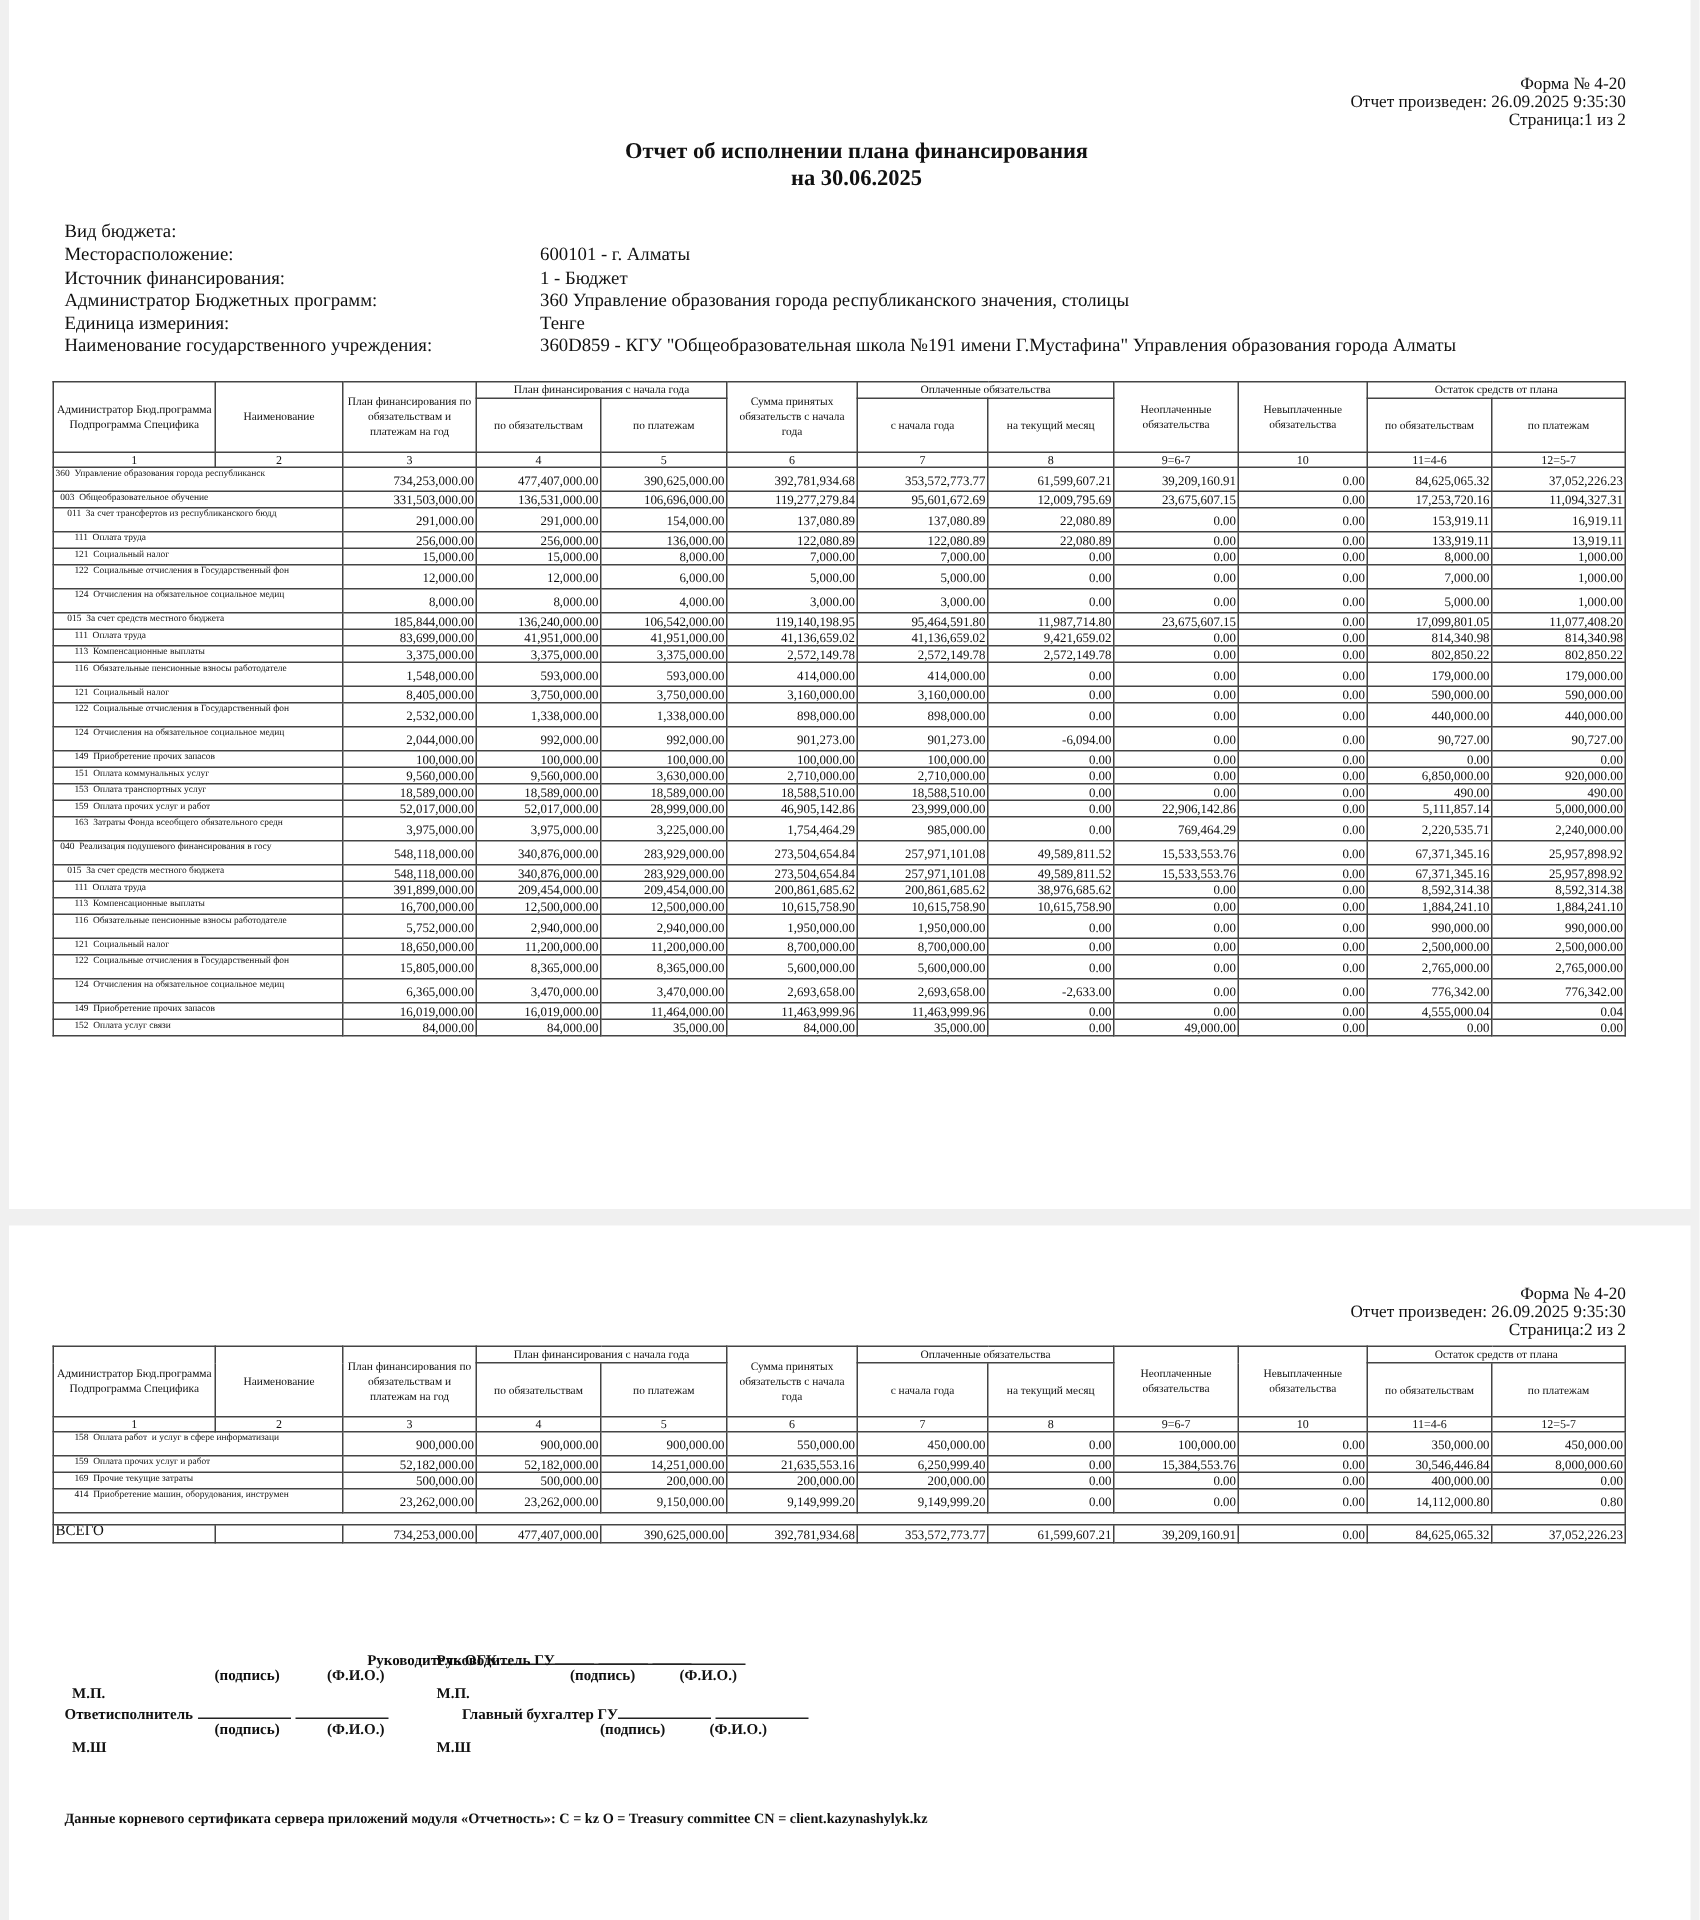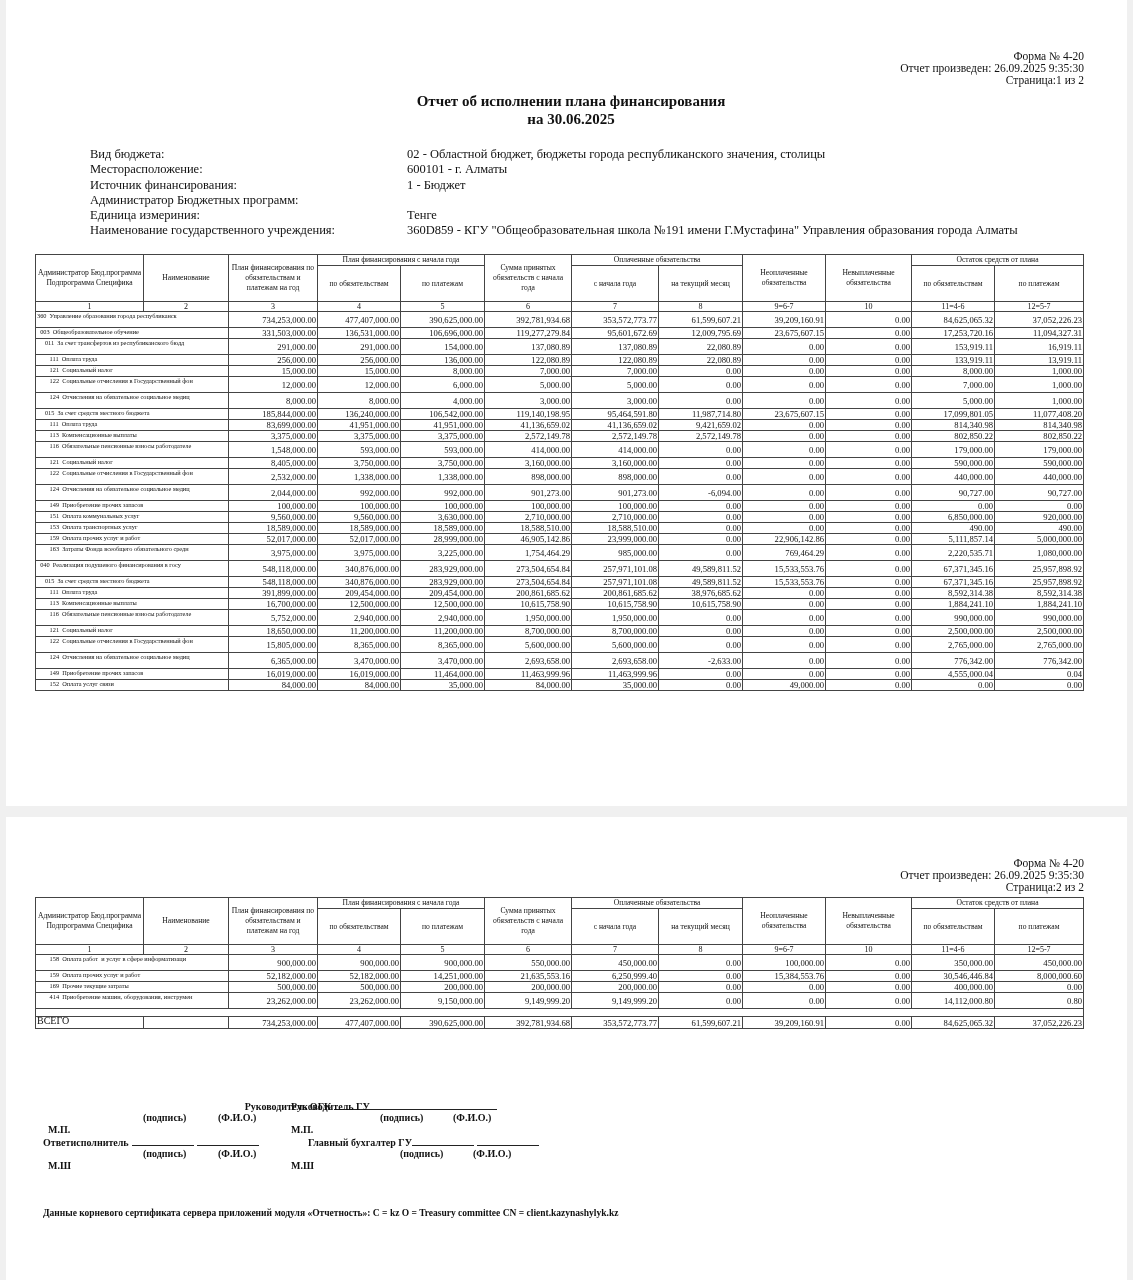--- a/index.html
+++ b/index.html
@@ -5,21 +5,21 @@
   html, body { margin:0; padding:0; }
   body { width:1133px; height:1280px; background:#f0f0f0; font-family:"Liberation Serif", serif; color:#111; position:relative; overflow:hidden; }
   .page { position:absolute; left:6px; width:1121px; background:#fff; box-sizing:border-box; }
   #page1 { top:0; height:806px; }
   #page2 { top:817px; height:463px; }
   .meta { position:absolute; right:43px; text-align:right; font-size:11.5px; line-height:12px; }
   #page1 .meta { top:50px; }
   #page2 .meta { top:40px; }
   .title { position:absolute; top:92px; left:0; width:1130px; text-align:center; font-weight:bold; font-size:15px; line-height:18px; }
   .info { position:absolute; top:147px; left:37px; font-size:12.5px; line-height:15.3px; }
-  .info .row { display:flex;margin-left:47px; }
+  .info .row { display:flex; }
   .info .lbl { width:317px; }
   table.rep { position:absolute; left:29px; width:1048px; border-collapse:collapse; table-layout:fixed; font-size:7.6px; }
   #page1 table.rep { top:254px; }
   #page2 table.rep { top:80px; }
   table.rep th, table.rep td { border:1px solid #444; padding:0 1px; overflow:hidden; white-space:nowrap; }
   table.rep th { font-weight:normal; text-align:center; line-height:10px; white-space:normal; }
   table.rep td.num { text-align:right; font-size:8.6px; }
   table.rep td.name { font-size:6.3px; white-space:normal; line-height:7.5px; vertical-align:top; }
   table.rep td.idx { text-align:center; font-size:8px; }
   tr.tall td { height:15px; }
@@ -39,32 +39,32 @@
     <div>Отчет произведен: 26.09.2025 9:35:30</div>
     <div>Страница:1 из 2</div>
   </div>
   <div class="title">
     <div>Отчет об исполнении плана финансирования</div>
     <div>на 30.06.2025</div>
   </div>
   <div class="info" id="info">
       <div class="row">
         <span class="lbl">Вид бюджета:</span>
-        <span>02 - Областной бюджет, бюджеты города республиканского значения, столицы</span>
       </div>
       <div class="row">
         <span class="lbl">Месторасположение:</span>
         <span>600101 - г. Алматы</span>
       </div>
       <div class="row">
         <span class="lbl">Источник финансирования:</span>
         <span>1 - Бюджет</span>
       </div>
       <div class="row">
         <span class="lbl">Администратор Бюджетных программ:</span>
+        <span>360 Управление образования города республиканского значения, столицы</span>
       </div>
       <div class="row">
         <span class="lbl">Единица измериния:</span>
         <span>Тенге</span>
       </div>
       <div class="row">
         <span class="lbl">Наименование государственного учреждения:</span>
         <span>360D859 - КГУ "Общеобразовательная школа №191 имени Г.Мустафина" Управления образования города Алматы</span>
       </div>
     </div>
@@ -355,21 +355,21 @@
           <td colspan="2" class="name" style="white-space:pre-wrap">        163  Затраты Фонда всеобщего обязательного средн</td>
           <td class="num">3,975,000.00</td>
           <td class="num">3,975,000.00</td>
           <td class="num">3,225,000.00</td>
           <td class="num">1,754,464.29</td>
           <td class="num">985,000.00</td>
           <td class="num">0.00</td>
           <td class="num">769,464.29</td>
           <td class="num">0.00</td>
           <td class="num">2,220,535.71</td>
-          <td class="num">1,080,000.00</td>
+          <td class="num">2,240,000.00</td>
         </tr>
         <tr class="tall">
           <td colspan="2" class="name" style="white-space:pre-wrap">  040  Реализация подушевого финансирования в госу</td>
           <td class="num">548,118,000.00</td>
           <td class="num">340,876,000.00</td>
           <td class="num">283,929,000.00</td>
           <td class="num">273,504,654.84</td>
           <td class="num">257,971,101.08</td>
           <td class="num">49,589,811.52</td>
           <td class="num">15,533,553.76</td>

